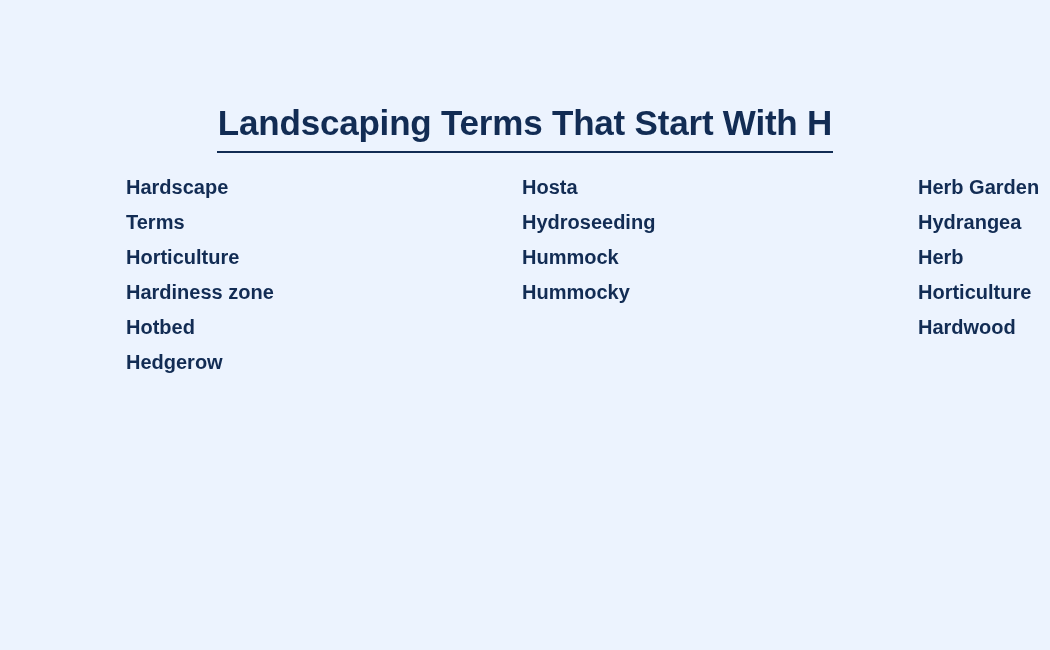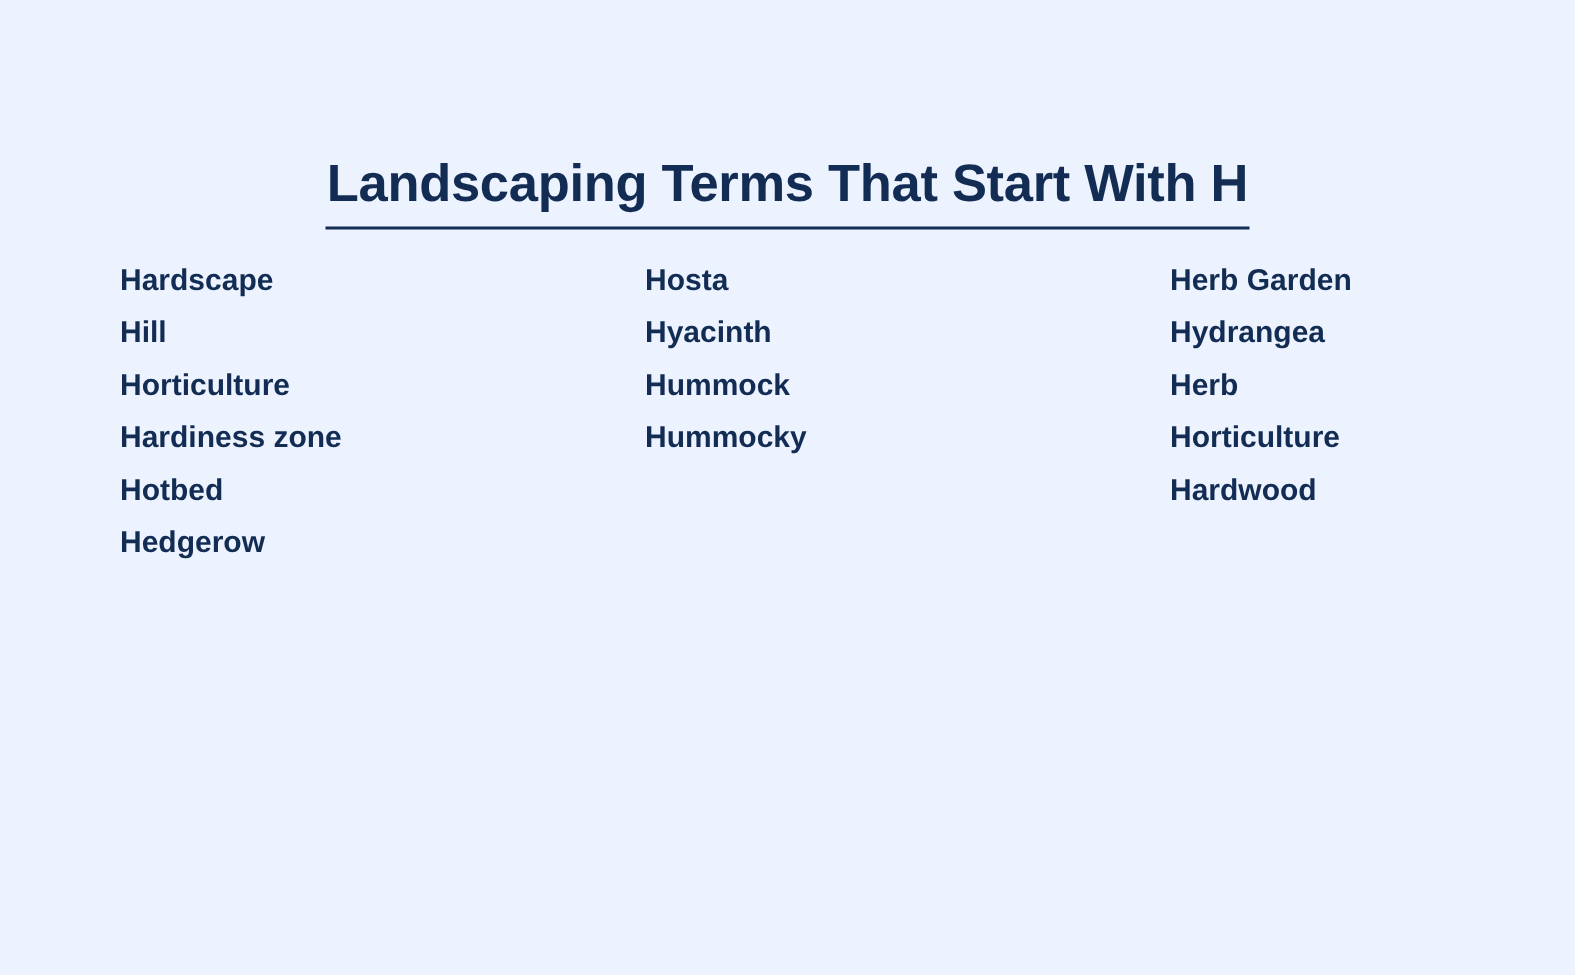--- a/index.html
+++ b/index.html
@@ -44,20 +44,21 @@
     width: 900px;
     display: flex;
     flex-direction: row;
     align-items: flex-start;
   }
   .term-column {
     width: 350px;
     flex: 0 0 350px;
     display: flex;
     flex-direction: column;
+    margin-left: 46px;
   }
   .term-column:last-child {
     width: 200px;
     flex: 0 0 200px;
   }
   .term-item {
     font-size: 20px;
     font-weight: 700;
     color: #122c54;
     line-height: 35px;
@@ -71,30 +72,30 @@
 <div class="page">
 
   <div class="title-wrap">
     <h1 class="page-title">Landscaping Terms That Start With H</h1>
   </div>
 
   <div class="columns">
 
     <div class="term-column">
       <div class="term-item">Hardscape</div>
-      <div class="term-item">Hill</div>
+      <div class="term-item">Terms</div>
       <div class="term-item">Horticulture</div>
       <div class="term-item">Hardiness zone</div>
       <div class="term-item">Hotbed</div>
       <div class="term-item">Hedgerow</div>
     </div>
 
     <div class="term-column">
       <div class="term-item">Hosta</div>
-      <div class="term-item">Hyacinth</div>
+      <div class="term-item">Hydroseeding</div>
       <div class="term-item">Hummock</div>
       <div class="term-item">Hummocky</div>
     </div>
 
     <div class="term-column">
       <div class="term-item">Herb Garden</div>
       <div class="term-item">Hydrangea</div>
       <div class="term-item">Herb</div>
       <div class="term-item">Horticulture</div>
       <div class="term-item">Hardwood</div>

